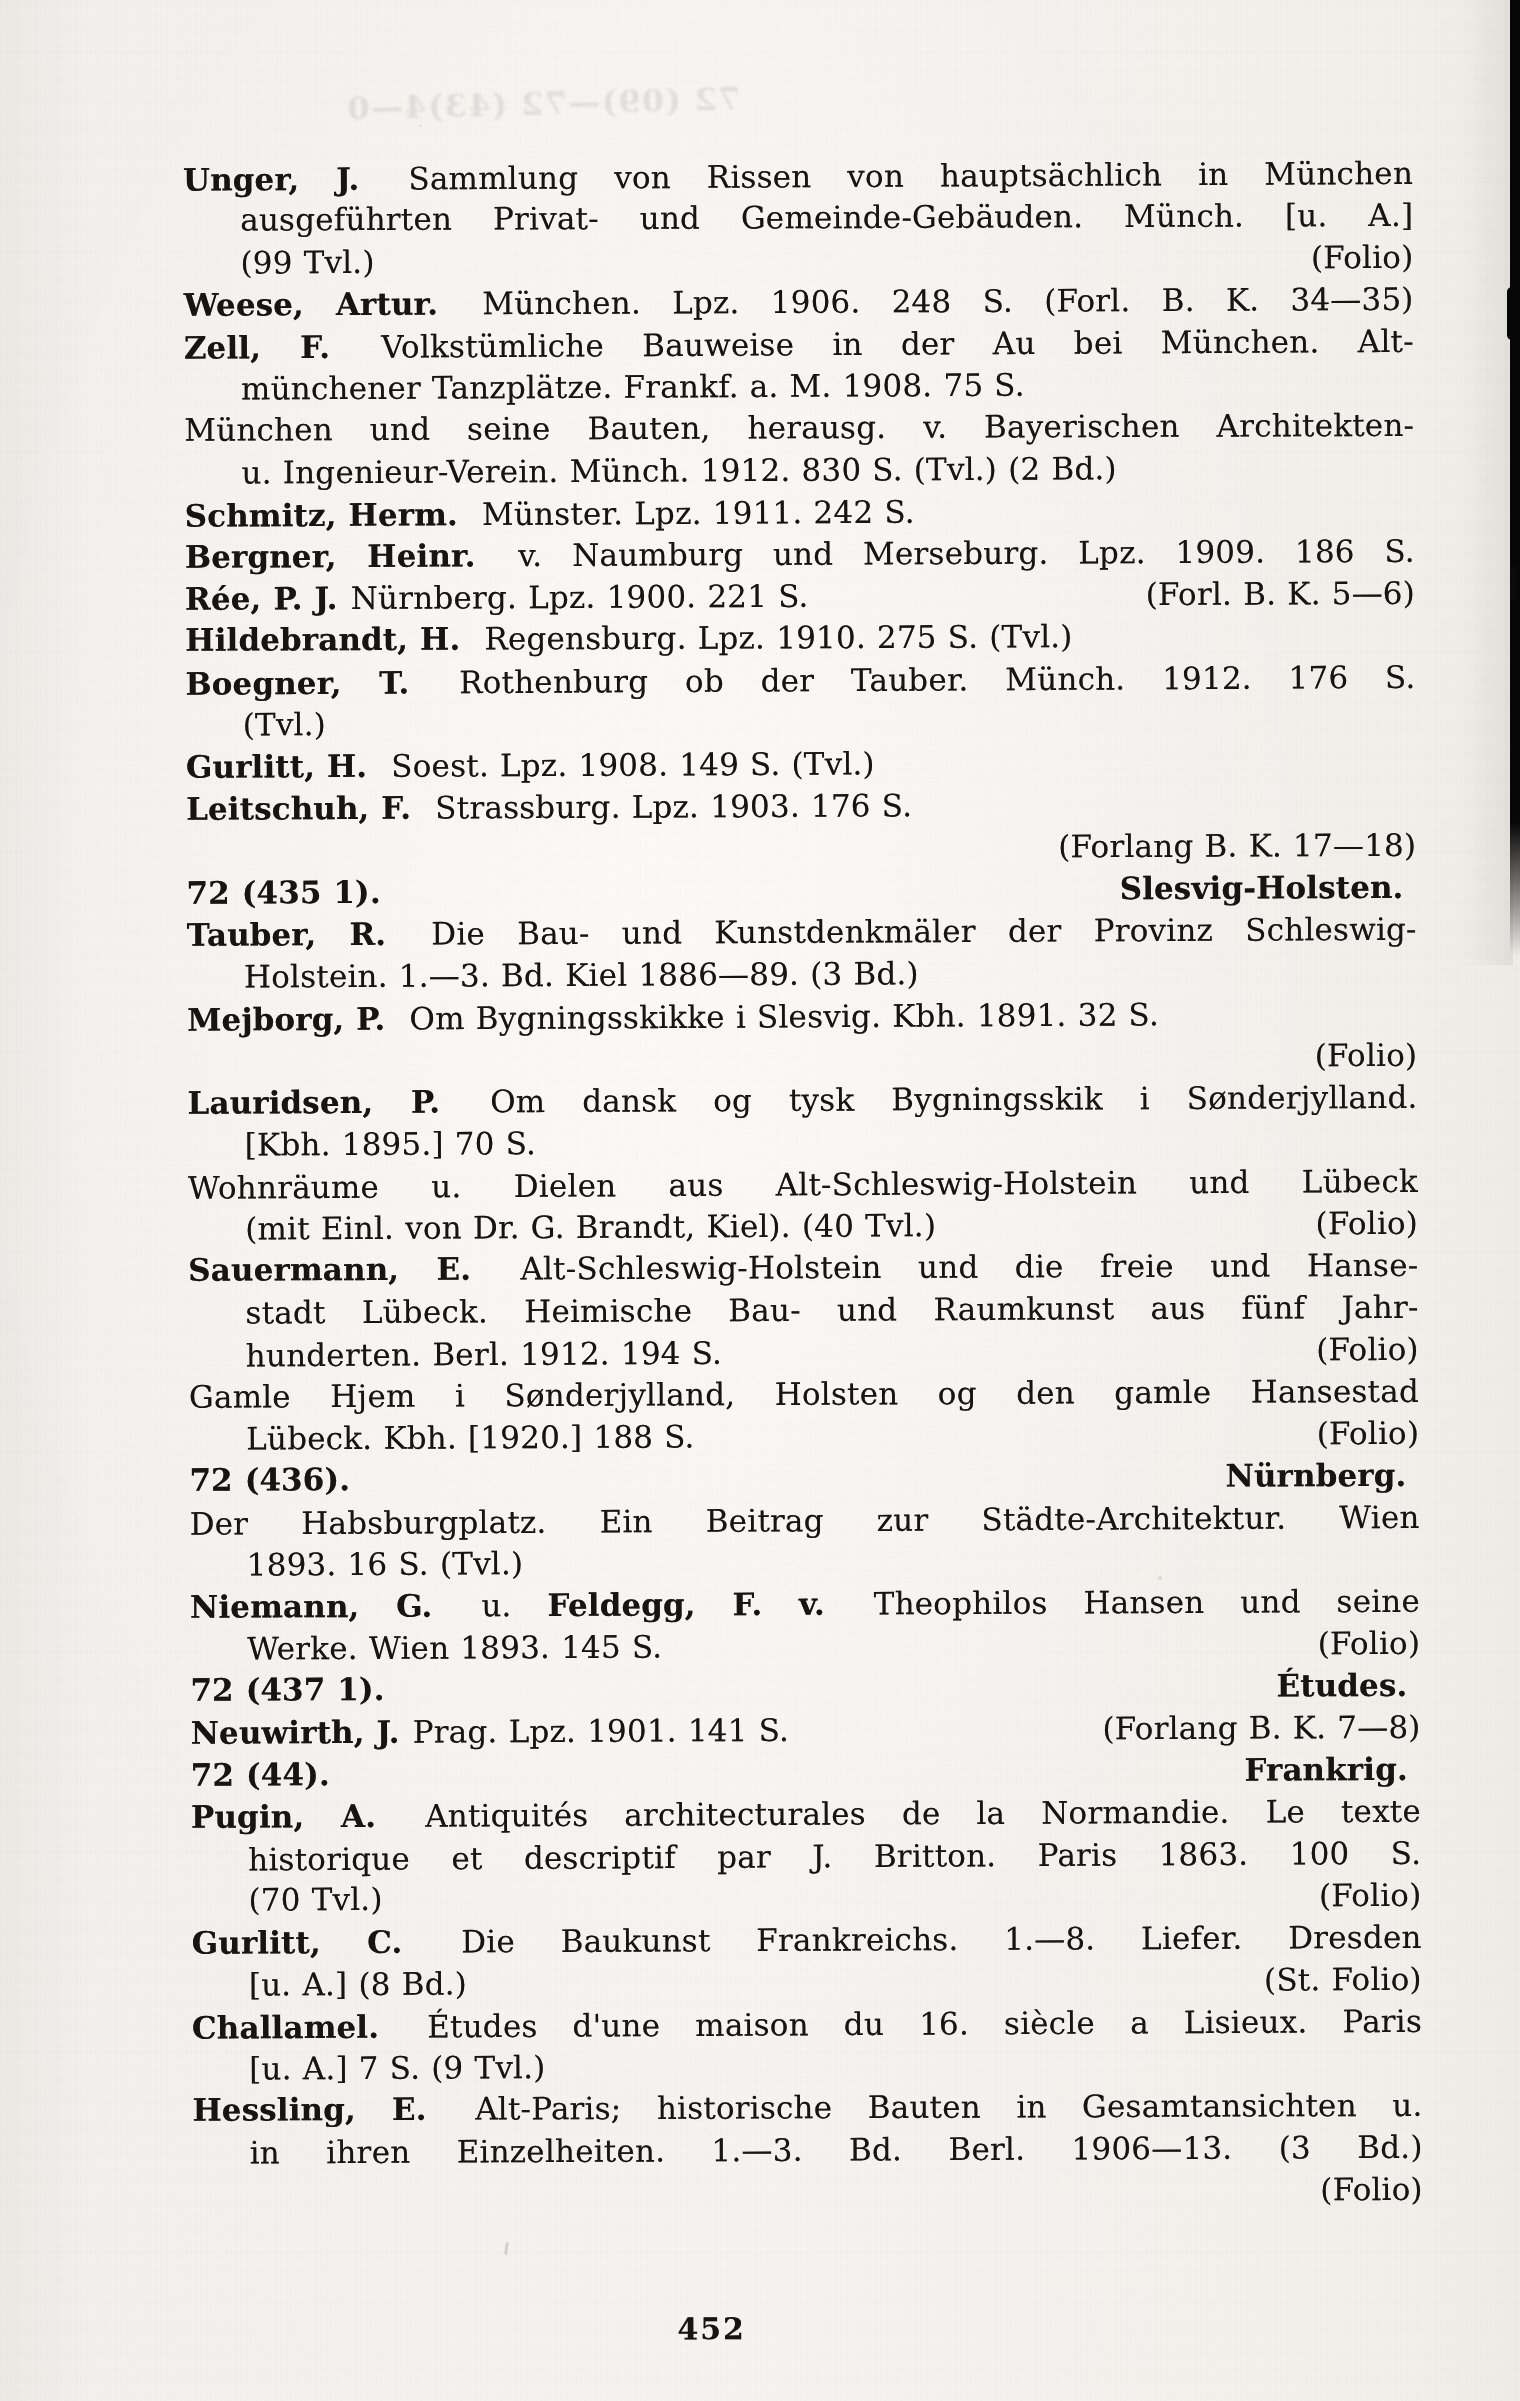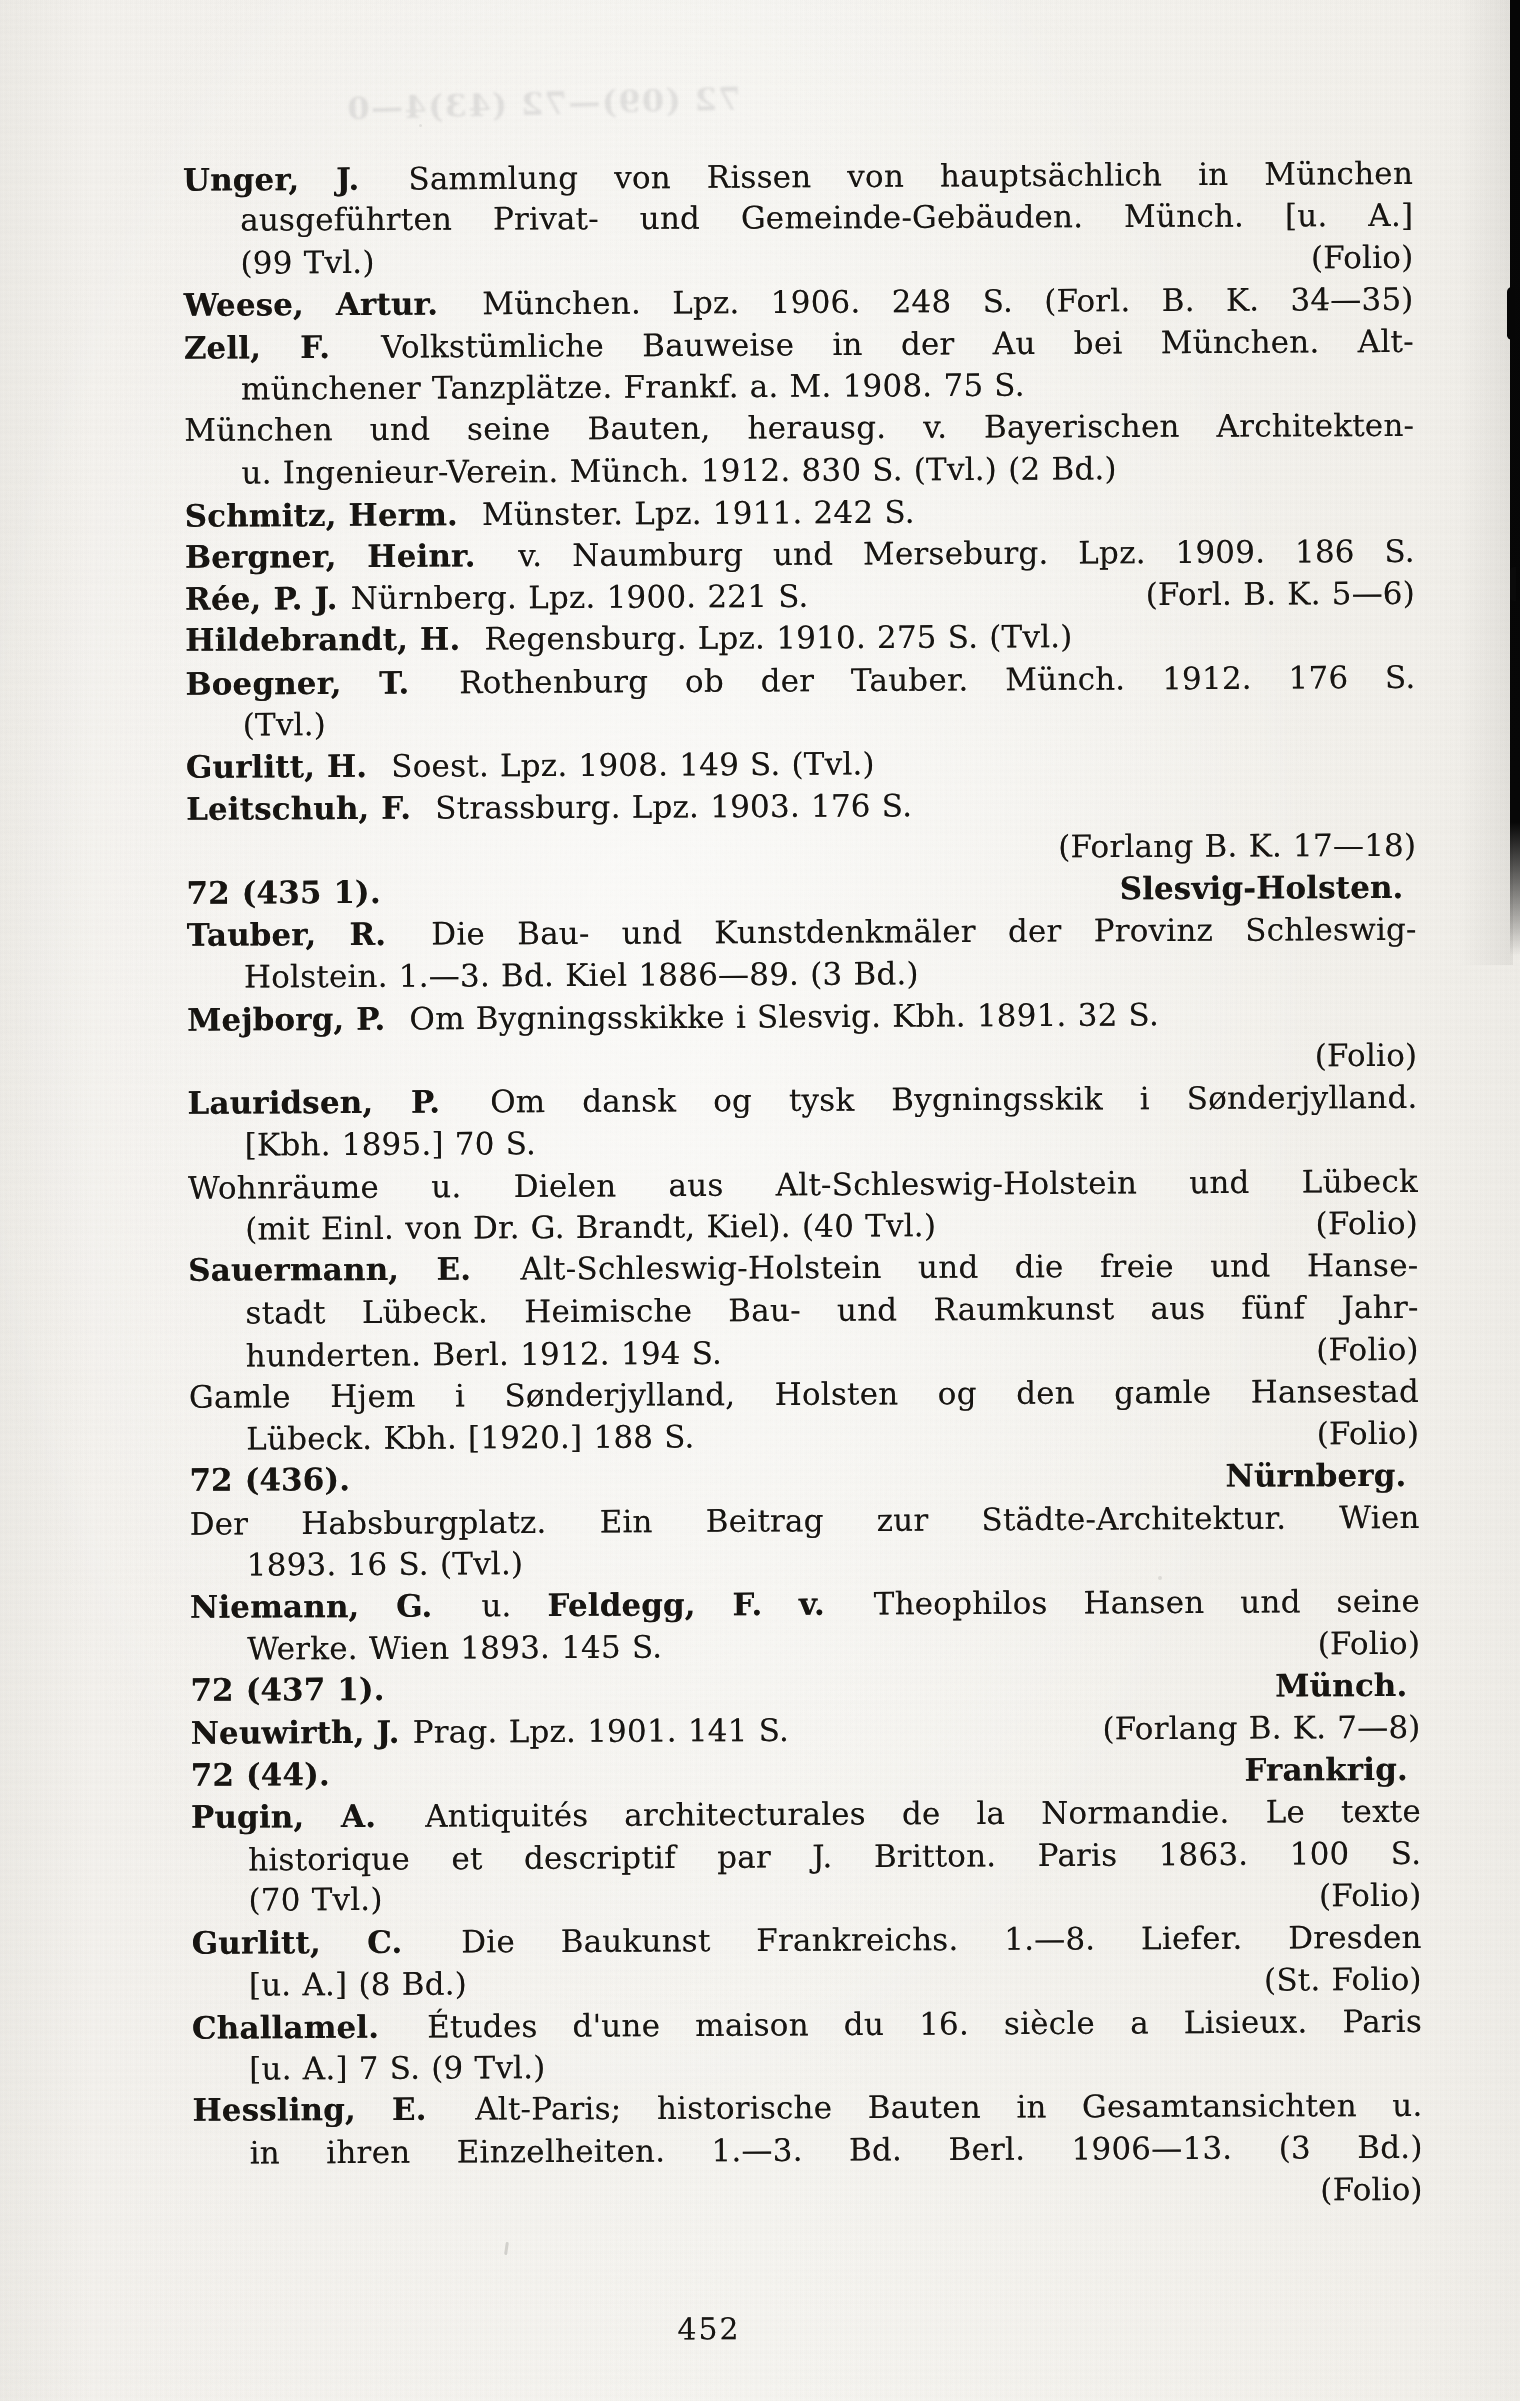--- a/index.html
+++ b/index.html
@@ -50,20 +50,21 @@
   .line .lpart,.line .rpart{white-space:nowrap;}
   .line.indent{padding-left:57px;}
   .b{font-weight:bold;margin-right:0.42em;letter-spacing:0.1px;}
   .line:nth-child(4n+1){transform:translateY(0.5px) rotate(-0.04deg);}
   .line:nth-child(5n+2){transform:translateY(-0.5px) rotate(0.05deg);}
 
   .page-number{
     position:absolute;left:671px;top:2311px;
     font-size:30px;letter-spacing:1.9px;
     text-shadow:0 0 0.6px rgba(25,22,18,0.5);
+    font-weight:bold;
   }
   .speck{position:absolute;background:rgba(40,38,34,0.35);border-radius:50%;}
   .s1{left:505px;top:2242px;width:2.9px;height:12.5px;border-radius:1.4px;transform:rotate(8deg);opacity:.45;}
   .s2{left:1158px;top:1576px;width:3.8px;height:3.8px;opacity:.3;}
   .s3{left:419px;top:124px;width:3.4px;height:3.4px;opacity:.25;}
 </style>
 </head>
 <body>
 
 <div class="page">
@@ -131,21 +132,21 @@
         </div>
         <div class="line justify"><span class="r">Der Habsburgplatz. Ein Beitrag zur Städte-Architektur. Wien</span></div>
         <div class="line left indent"><span class="r">1893. 16 S. (Tvl.)</span></div>
         <div class="line justify"><span class="b">Niemann, G.</span> <span class="r">u.</span> <span class="b">Feldegg, F. v.</span> <span class="r">Theophilos Hansen und seine</span></div>
         <div class="line split indent">
           <span class="lpart"><span class="r">Werke. Wien 1893. 145 S.</span></span>
           <span class="rpart"><span class="r">(Folio)</span></span>
         </div>
         <div class="line split">
           <span class="lpart"><span class="b">72 (437 1).</span></span>
-          <span class="rpart"><span class="b">Münch.</span></span>
+          <span class="rpart"><span class="b">Études.</span></span>
         </div>
         <div class="line split">
           <span class="lpart"><span class="b">Neuwirth, J.</span><span class="r">Prag. Lpz. 1901. 141 S.</span></span>
           <span class="rpart"><span class="r">(Forlang B. K. 7—8)</span></span>
         </div>
         <div class="line split">
           <span class="lpart"><span class="b">72 (44).</span></span>
           <span class="rpart"><span class="b">Frankrig.</span></span>
         </div>
         <div class="line justify"><span class="b">Pugin, A.</span> <span class="r">Antiquités architecturales de la Normandie. Le texte</span></div>

